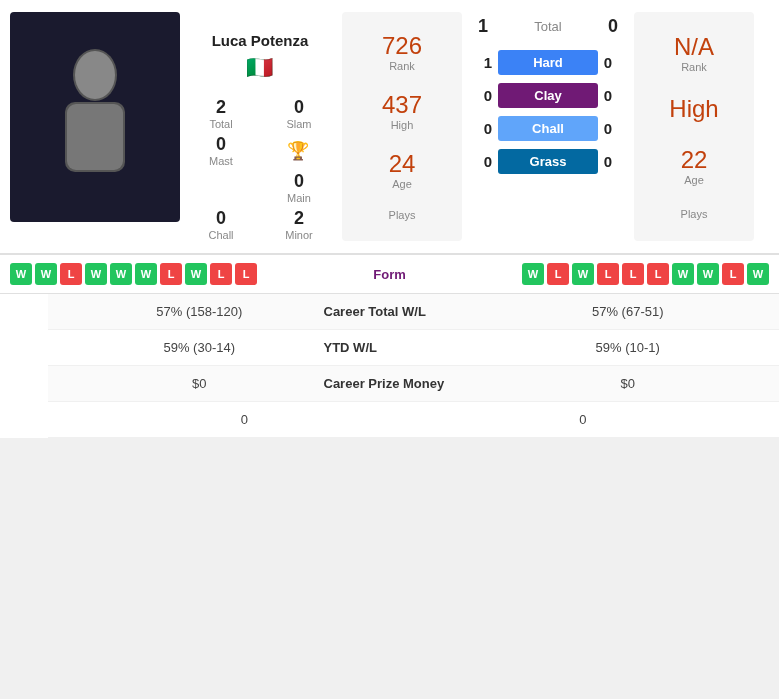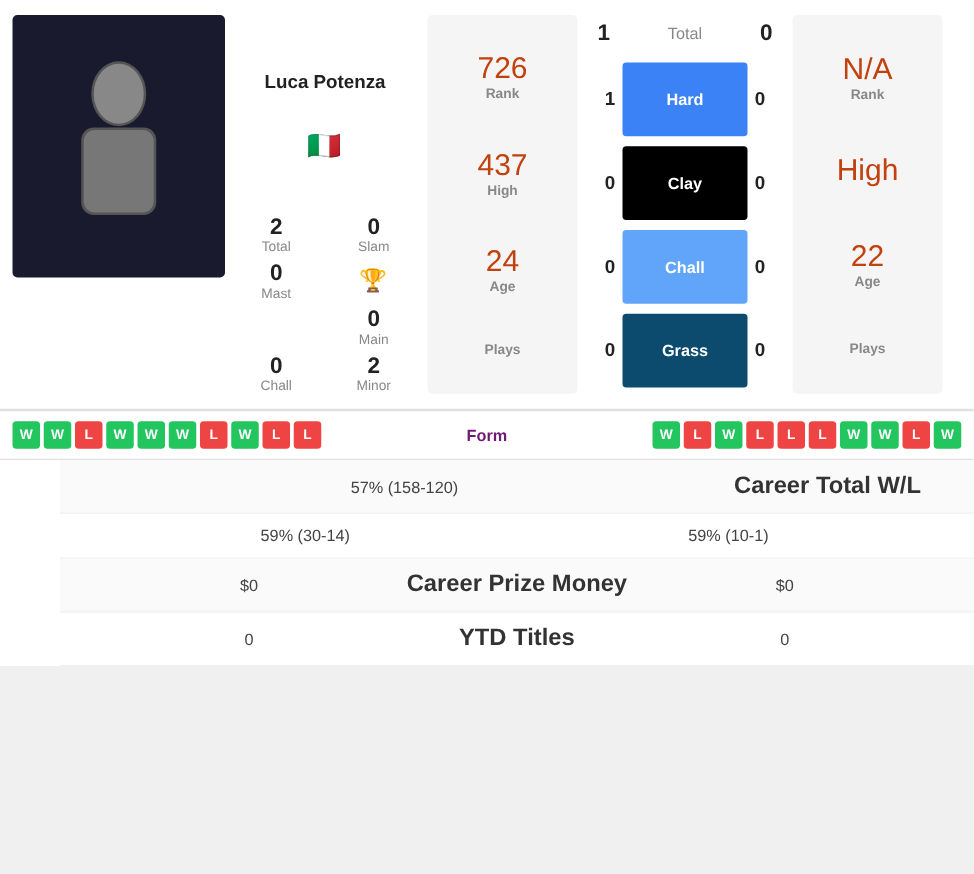--- a/index.html
+++ b/index.html
@@ -117,21 +117,20 @@
 
     .center-stat-value {
       font-size: 24px;
       font-weight: normal;
       color: #c2410c;
     }
 
     .center-stat-label {
       font-size: 11px;
       color: #888;
-      font-weight: bold;
     }
 
     
     .middle-section {
       flex: 1;
       display: flex;
       flex-direction: column;
       padding: 0 4px;
     }
 
@@ -167,32 +166,32 @@
       font-size: 15px;
       font-weight: bold;
       color: #222;
       width: 20px;
       text-align: center;
     }
 
     .surface-btn {
       border: none;
       border-radius: 3px;
-      padding: 22px 0;
+      padding: 5px 0;
       width: 100px;
       text-align: center;
       font-size: 13px;
       font-weight: bold;
       color: #fff;
     }
 
     .surface-hard { background: #3b82f6; }
-    .surface-clay { background: #000000; text-align: center; }
+    .surface-clay { background: #701a75; text-align: center; }
     .surface-indoor { background: #60a5fa; }
-    .surface-grass { background: #0c4a6e; }
+    .surface-grass { background: #0369a1; }
 
     
     .right-stats {
       background: #f5f5f5;
       border-radius: 4px;
       width: 120px;
       flex-shrink: 0;
       display: flex;
       flex-direction: column;
       justify-content: space-around;
@@ -262,22 +261,21 @@
 
     .stats-row-left {
       flex: 1;
       text-align: center;
       font-size: 13px;
       color: #444;
     }
 
     .stats-row-center {
       width: 180px;
-      text-align: center;
-      font-size: 19px;
+      font-size: 13px;
       font-weight: bold;
       color: #333;
     }
 
     .stats-row-right {
       flex: 1;
       text-align: center;
       font-size: 13px;
       color: #444;
     }
@@ -455,30 +453,31 @@
         <div class="badge badge-w">W</div>
         <div class="badge badge-l">L</div>
         <div class="badge badge-w">W</div>
       </div>
   </div>
 
   <div class="stats-section" id="stats-rows">
       <div class="stats-row">
     <div class="stats-row-left">57% (158-120)</div>
     <div class="stats-row-center">Career Total W/L</div>
+    <div class="stats-row-right">57% (67-51)</div>
   </div>
       <div class="stats-row">
     <div class="stats-row-left">59% (30-14)</div>
+    <div class="stats-row-center">YTD W/L</div>
     <div class="stats-row-right">59% (10-1)</div>
   </div>
       <div class="stats-row">
     <div class="stats-row-left">$0</div>
     <div class="stats-row-center">Career Prize Money</div>
     <div class="stats-row-right">$0</div>
   </div>
       <div class="stats-row">
     <div class="stats-row-left">0</div>
-    <div class="stats-row-center">YTD Titles</div>
     <div class="stats-row-right">0</div>
   </div>
     </div>
 
 </div>
 
 </body></html>

